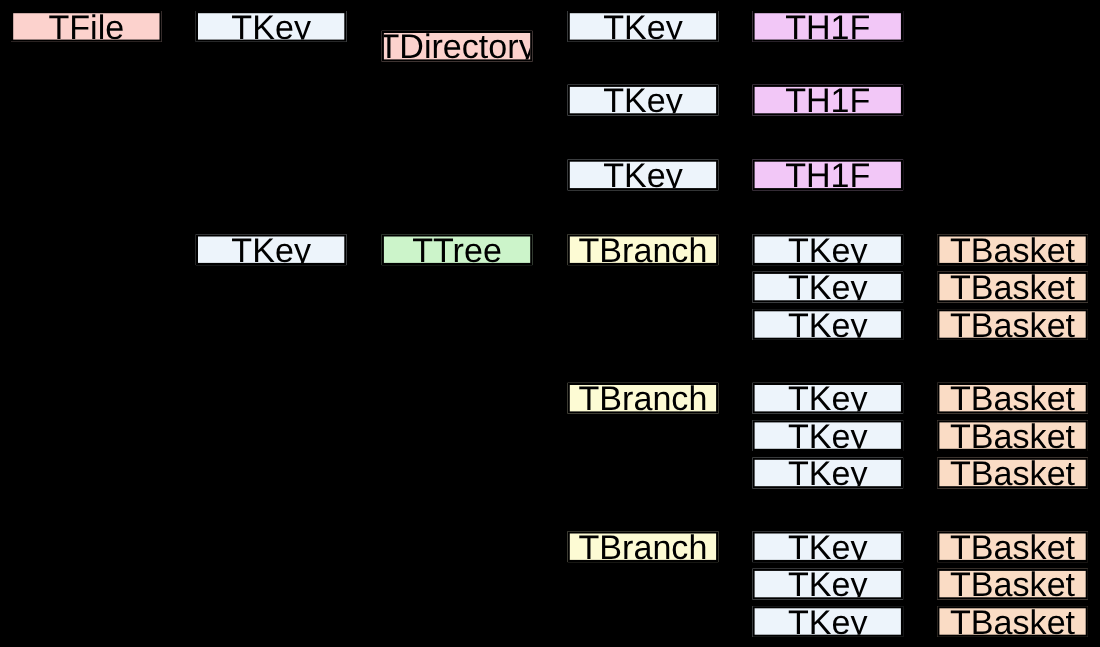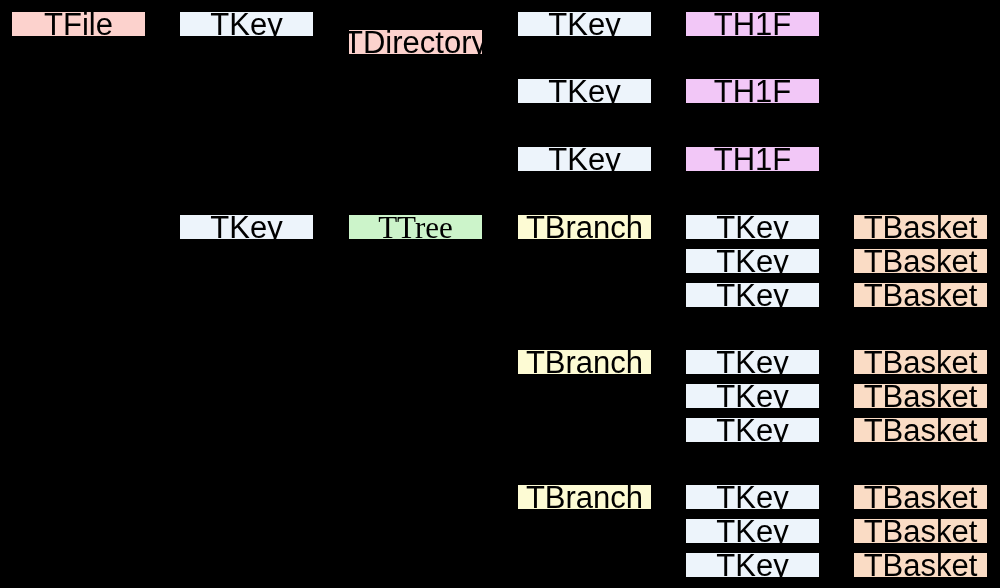--- a/index.html
+++ b/index.html
@@ -40,21 +40,21 @@
     <div class="node" style="left: 10px; top: 10px; width: 137px; height: 28px; background: rgb(252, 210, 205); border-color: rgb(0, 0, 0); color: rgb(0, 0, 0);">TFile</div>
     <div class="node" style="left: 178px; top: 10px; width: 137px; height: 28px; background: rgb(237, 244, 251); border-color: rgb(0, 0, 0); color: rgb(0, 0, 0);">TKey</div>
     <div class="node" style="left: 347px; top: 28px; width: 137px; height: 28px; background: rgb(252, 210, 205); border-color: rgb(0, 0, 0); color: rgb(0, 0, 0);">TDirectory</div>
     <div class="node" style="left: 516px; top: 10px; width: 137px; height: 28px; background: rgb(237, 244, 251); border-color: rgb(0, 0, 0); color: rgb(0, 0, 0);">TKey</div>
     <div class="node" style="left: 684px; top: 10px; width: 137px; height: 28px; background: rgb(242, 199, 247); border-color: rgb(0, 0, 0); color: rgb(0, 0, 0);">TH1F</div>
     <div class="node" style="left: 516px; top: 77px; width: 137px; height: 28px; background: rgb(237, 244, 251); border-color: rgb(0, 0, 0); color: rgb(0, 0, 0);">TKey</div>
     <div class="node" style="left: 684px; top: 77px; width: 137px; height: 28px; background: rgb(242, 199, 247); border-color: rgb(0, 0, 0); color: rgb(0, 0, 0);">TH1F</div>
     <div class="node" style="left: 516px; top: 145px; width: 137px; height: 28px; background: rgb(237, 244, 251); border-color: rgb(0, 0, 0); color: rgb(0, 0, 0);">TKey</div>
     <div class="node" style="left: 684px; top: 145px; width: 137px; height: 28px; background: rgb(242, 199, 247); border-color: rgb(0, 0, 0); color: rgb(0, 0, 0);">TH1F</div>
     <div class="node" style="left: 178px; top: 213px; width: 137px; height: 28px; background: rgb(237, 244, 251); border-color: rgb(0, 0, 0); color: rgb(0, 0, 0);">TKey</div>
-    <div class="node" style="left: 347px; top: 213px; width: 137px; height: 28px; background: rgb(204, 244, 202); border-color: rgb(0, 0, 0); color: rgb(0, 0, 0); font-family: Liberation Serif, serif;">TTree</div>
+    <div class="node" style="left: 347px; top: 213px; width: 137px; height: 28px; background: rgb(204, 244, 202); border-color: rgb(0, 0, 0); color: rgb(0, 0, 0);">TTree</div>
     <div class="node" style="left: 516px; top: 213px; width: 137px; height: 28px; background: rgb(253, 251, 212); border-color: rgb(0, 0, 0); color: rgb(0, 0, 0);">TBranch</div>
     <div class="node" style="left: 684px; top: 213px; width: 137px; height: 28px; background: rgb(237, 244, 251); border-color: rgb(0, 0, 0); color: rgb(0, 0, 0);">TKey</div>
     <div class="node" style="left: 852px; top: 213px; width: 137px; height: 28px; background: rgb(250, 220, 197); border-color: rgb(0, 0, 0); color: rgb(0, 0, 0);">TBasket</div>
     <div class="node" style="left: 684px; top: 247px; width: 137px; height: 28px; background: rgb(237, 244, 251); border-color: rgb(0, 0, 0); color: rgb(0, 0, 0);">TKey</div>
     <div class="node" style="left: 852px; top: 247px; width: 137px; height: 28px; background: rgb(250, 220, 197); border-color: rgb(0, 0, 0); color: rgb(0, 0, 0);">TBasket</div>
     <div class="node" style="left: 684px; top: 281px; width: 137px; height: 28px; background: rgb(237, 244, 251); border-color: rgb(0, 0, 0); color: rgb(0, 0, 0);">TKey</div>
     <div class="node" style="left: 852px; top: 281px; width: 137px; height: 28px; background: rgb(250, 220, 197); border-color: rgb(0, 0, 0); color: rgb(0, 0, 0);">TBasket</div>
     <div class="node" style="left: 516px; top: 348px; width: 137px; height: 28px; background: rgb(253, 251, 212); border-color: rgb(0, 0, 0); color: rgb(0, 0, 0);">TBranch</div>
     <div class="node" style="left: 684px; top: 348px; width: 137px; height: 28px; background: rgb(237, 244, 251); border-color: rgb(0, 0, 0); color: rgb(0, 0, 0);">TKey</div>
     <div class="node" style="left: 852px; top: 348px; width: 137px; height: 28px; background: rgb(250, 220, 197); border-color: rgb(0, 0, 0); color: rgb(0, 0, 0);">TBasket</div>

